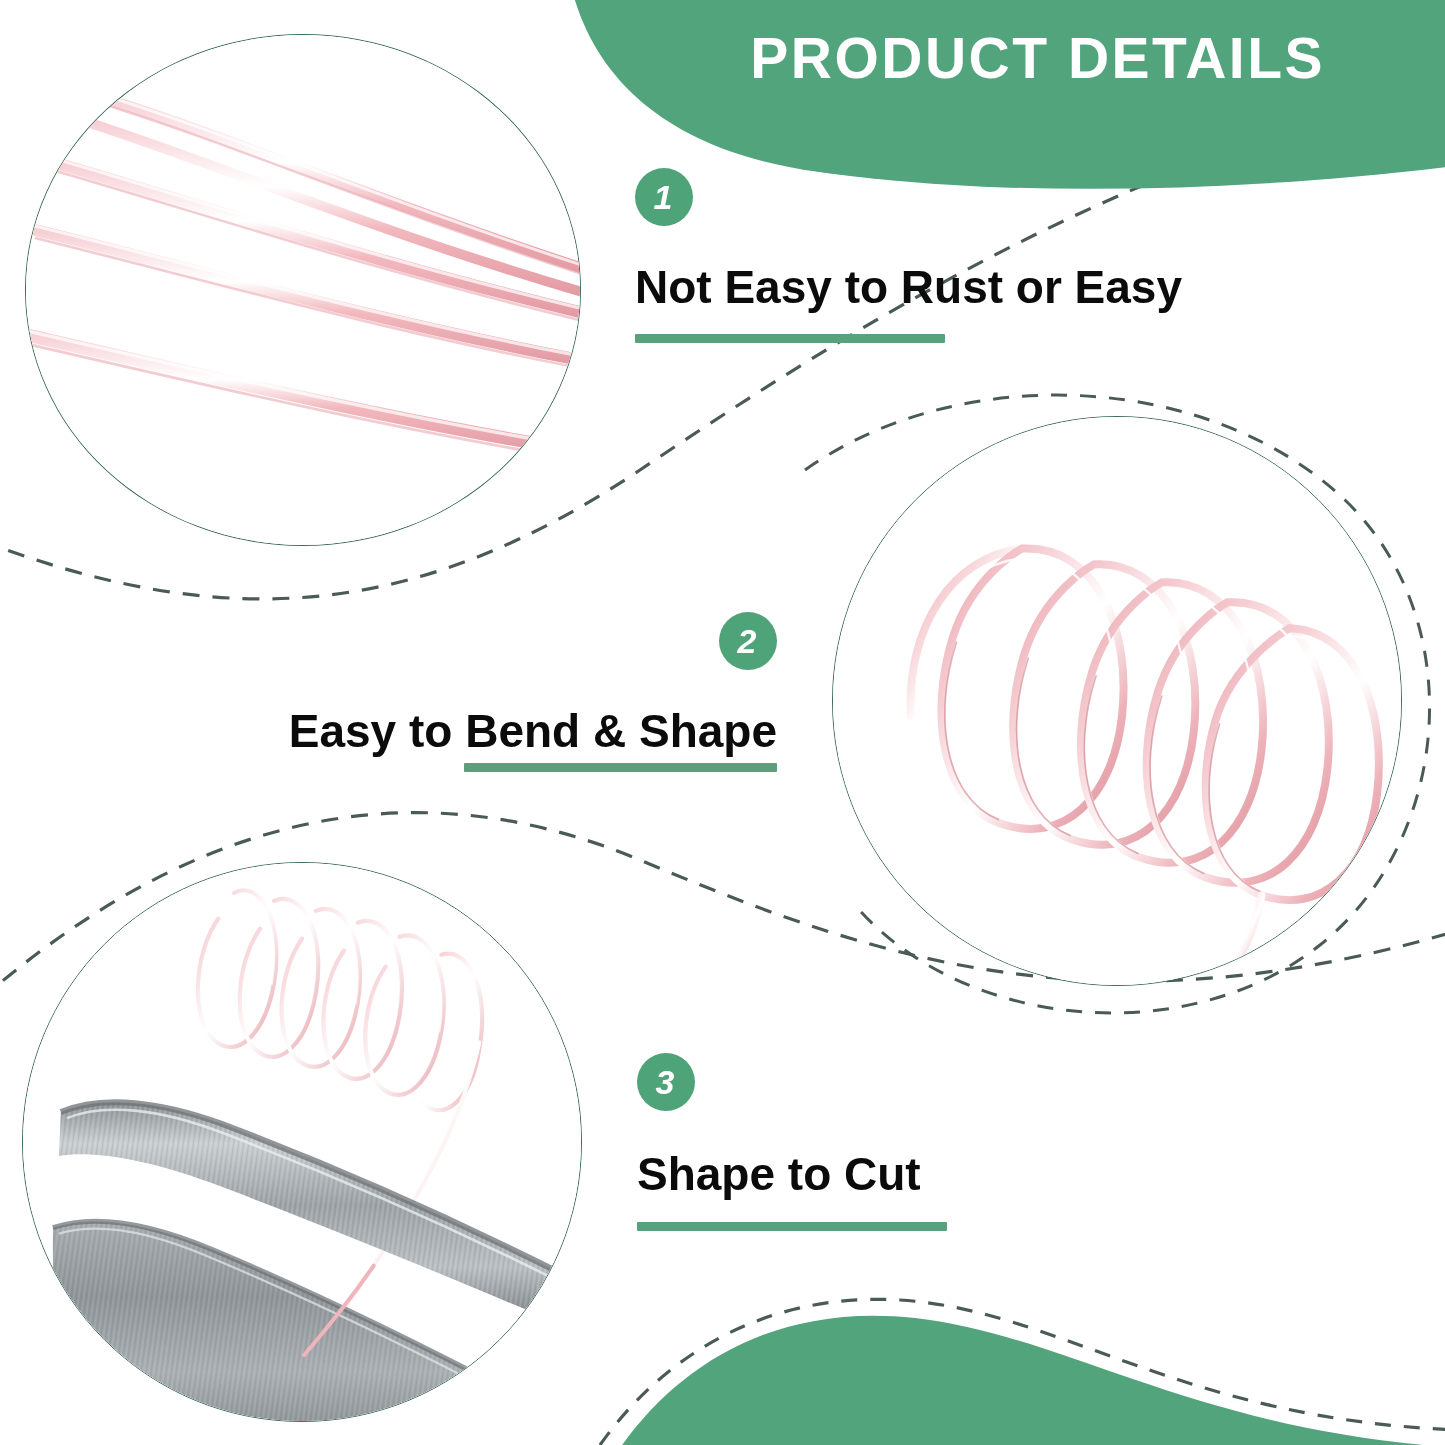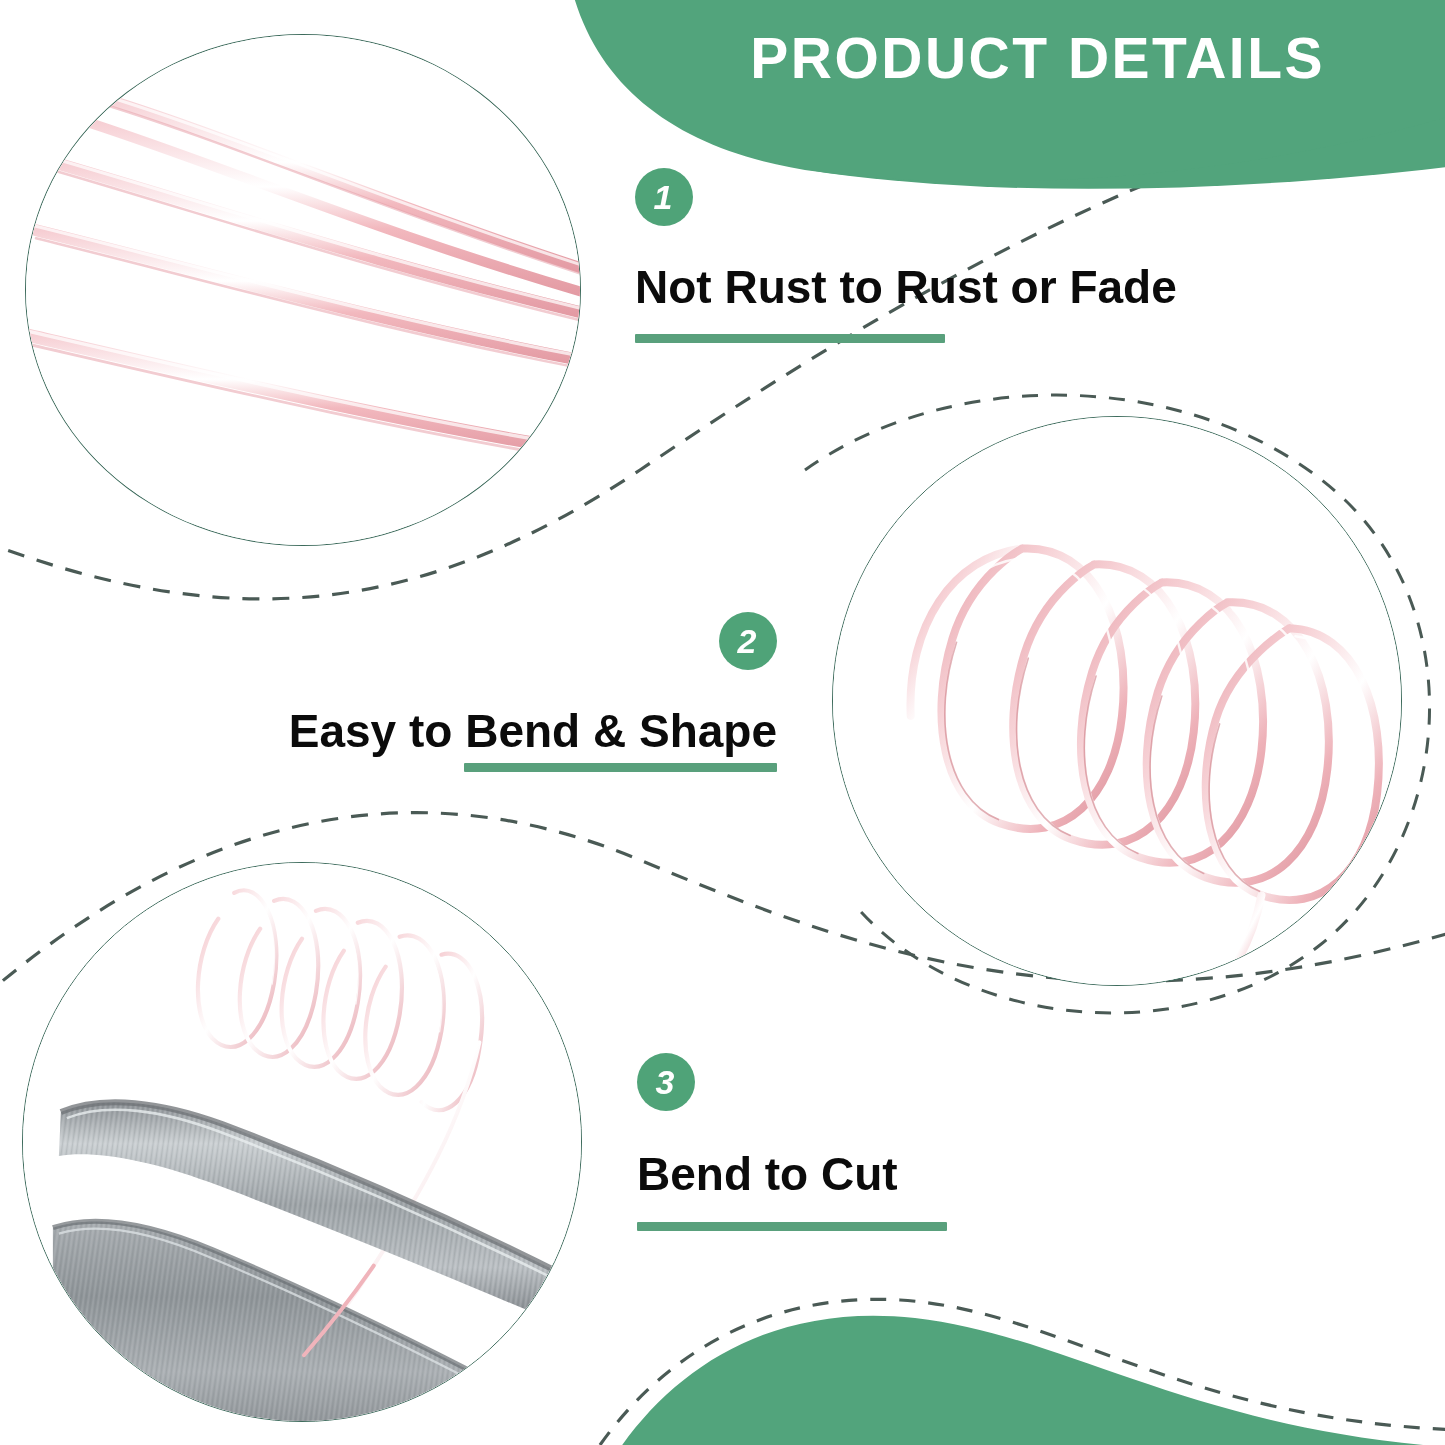--- a/index.html
+++ b/index.html
@@ -257,29 +257,29 @@
         <path d="M 30 366 C 72 352 128 362 190 388 C 300 434 430 498 556 566" fill="none" stroke="#6a6f74" stroke-width="5" opacity="0.7"></path>
         <path d="M 36 372 C 76 360 128 370 188 396 C 298 442 428 506 554 574" fill="none" stroke="#dfe4e7" stroke-width="2.2" opacity="0.75"></path>
       </g>
 
       <path d="M 352 404 C 330 436 306 466 282 494" fill="none" stroke="#f0b4bb" stroke-width="4" stroke-linecap="round"></path>
     </svg>
   </div>
 
   <div class="feature" id="feature-1">
     <div class="badge">1</div>
-    <div class="feat-title">Not Rust to Rust or Fade</div>
+    <div class="feat-title">Not Easy to Rust or Easy</div>
     <div class="rule"></div>
   </div>
 
   <div class="feature" id="feature-2">
     <div class="badge right">2</div>
     <div class="feat-title">Easy to Bend &amp; Shape</div>
     <div class="rule"></div>
   </div>
 
   <div class="feature" id="feature-3">
     <div class="badge">3</div>
-    <div class="feat-title">Bend to Cut</div>
+    <div class="feat-title">Shape to Cut</div>
     <div class="rule"></div>
   </div>
 
 </div>
 
 </body></html>

